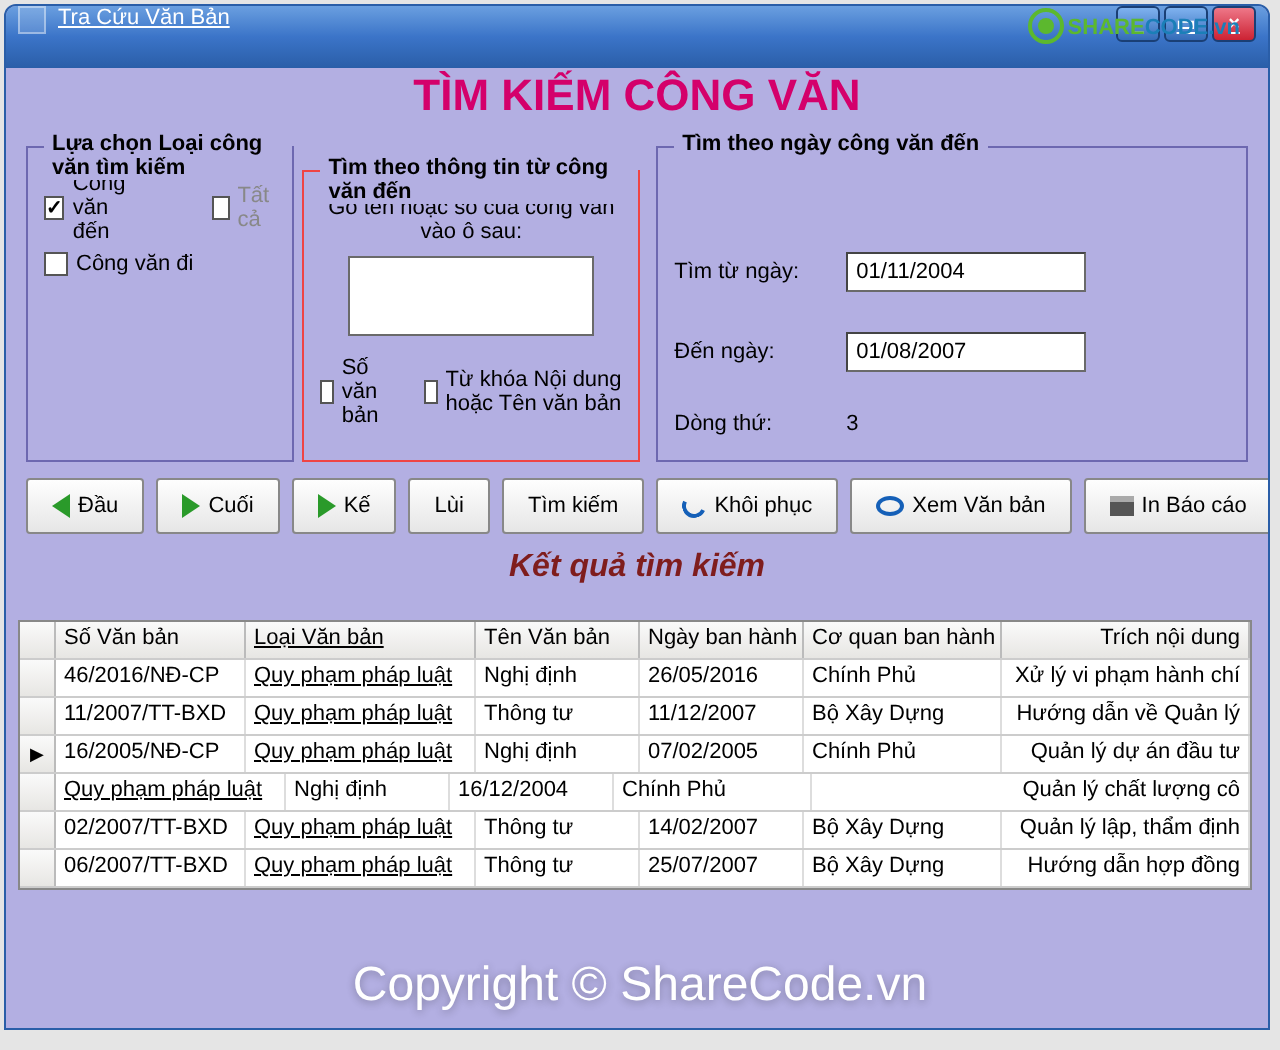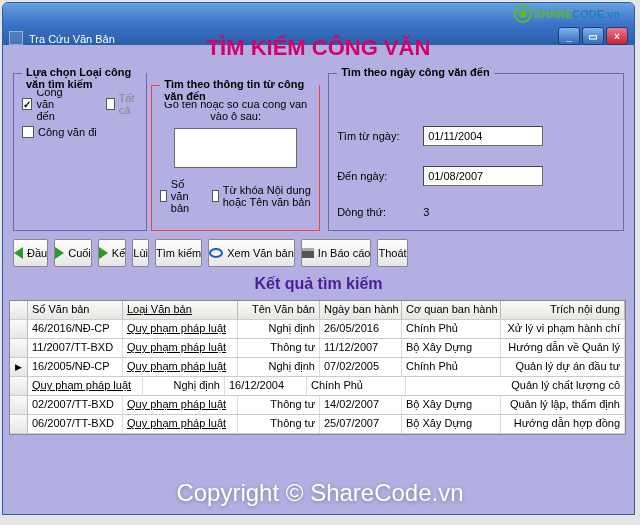--- a/index.html
+++ b/index.html
@@ -4,21 +4,21 @@
 <style>
   *{box-sizing:border-box;margin:0;padding:0;font-family:Tahoma,Arial,sans-serif;font-size:11px;}
   body{background:#e5e5e5;width:640px;height:525px;overflow:hidden;position:relative;}
   .watermark-top{position:absolute;top:4px;right:20px;z-index:100;font-size:16px;font-weight:bold;}
   .watermark-top .gear{display:inline-block;width:18px;height:18px;border:2px solid #5cb82e;border-radius:50%;position:relative;vertical-align:middle;margin-right:2px;}
   .watermark-top .gear::before{content:"";position:absolute;top:3px;left:3px;width:8px;height:8px;background:#5cb82e;border-radius:50%;}
   .watermark-top .s1{color:#5cb82e;}
   .watermark-top .s2{color:#1b7fb8;}
   .watermark-bottom{position:absolute;bottom:18px;left:0;right:0;text-align:center;color:#fff;font-size:24px;text-shadow:0 1px 4px rgba(0,0,0,.3);pointer-events:none;z-index:200;}
   .window{position:absolute;top:2px;left:2px;right:5px;height:513px;background:#b3afe2;border:1px solid #2a5ea8;border-radius:6px 6px 0 0;overflow:hidden;}
-  .titlebar{height:42px;background:linear-gradient(#6a9fe0,#3b74c8 50%,#2a5ea8);color:#fff;display:flex;align-items:flex-end;padding:0 6px;font-weight:normal;font-size:12px;}
+  .titlebar{height:31px;background:linear-gradient(#6a9fe0,#3b74c8 50%,#2a5ea8);color:#fff;display:flex;align-items:flex-start;padding:0 6px;font-weight:normal;font-size:12px;text-decoration:underline;}
   .titlebar .ticon{width:14px;height:14px;background:#fff2;border:1px solid #fff6;margin-right:6px;}
   .titlebar .spacer{flex:1;}
   .winbtn{width:22px;height:18px;margin-left:2px;background:linear-gradient(#7fb2ef,#336bb8);border:1px solid #1a3f75;border-radius:3px;display:flex;align-items:center;justify-content:center;color:#fff;font-size:10px;font-weight:bold;}
   .winbtn.close{background:linear-gradient(#e78,#c23);}
   .client{position:absolute;top:26px;left:4px;right:4px;bottom:4px;}
   h1.pagetitle{color:#d4006b;font-size:22px;font-weight:bold;text-align:center;margin:6px 0 6px;}
   .panels{display:flex;gap:8px;padding:0 6px;}
   .gbox{border:1px solid #6d68b0;padding:8px;position:relative;margin-top:6px;flex:1;}
   .gbox .legend{position:absolute;top:-8px;left:8px;background:#b3afe2;padding:0 4px;font-weight:bold;}
   .row{display:flex;align-items:center;margin:4px 0;gap:6px;}
@@ -26,35 +26,35 @@
   .chk .box{width:12px;height:12px;background:#fff;border:1px solid #555;display:flex;align-items:center;justify-content:center;color:#000;font-size:10px;font-weight:bold;}
   .dim{color:#888;}
   .leftcol{display:flex;flex-direction:row;gap:4px;}
   .gbox2{border:1px solid #ef4444;padding:8px;position:relative;margin-top:18px;}
   .gbox2 .legend{position:absolute;top:-8px;left:8px;background:#b3afe2;padding:0 4px;font-weight:bold;}
   .hint{text-align:center;margin:4px 0 6px;}
   .txtinput{width:100%;height:40px;background:#fff;border:1px solid #6a6a6a;}
   .dateinput{width:120px;height:20px;background:#fff;border:1px solid #6a6a6a;border-top-color:#444;border-left-color:#444;padding:2px 4px;}
   .rlabel{display:inline-block;width:80px;}
   .toolbar{display:flex;gap:6px;padding:8px 6px;}
-  .btn{height:28px;background:linear-gradient(#fefefe,#e6e6e6);border:1px solid #888;border-radius:2px;padding:0 0;display:flex;align-items:center;gap:4px;cursor:pointer;white-space:nowrap;}
+  .btn{height:28px;background:linear-gradient(#fefefe,#e6e6e6);border:1px solid #888;border-radius:2px;padding:0 12px;display:flex;align-items:center;gap:4px;cursor:pointer;white-space:nowrap;}
   .btn .ico{width:14px;height:14px;display:inline-block;}
   .ico.play{width:0;height:0;border-top:6px solid transparent;border-bottom:6px solid transparent;border-left:9px solid #2a9a2a;}
   .ico.playl{width:0;height:0;border-top:6px solid transparent;border-bottom:6px solid transparent;border-right:9px solid #2a9a2a;}
   .ico.undo{width:12px;height:12px;border:2px solid #1560b8;border-top-color:transparent;border-right-color:transparent;border-radius:50%;transform:rotate(-20deg);}
   .ico.eye{width:14px;height:10px;border:2px solid #1560b8;border-radius:60% 60% 60% 60%;}
   .ico.print{width:12px;height:10px;background:#555;border-top:3px solid #aaa;}
-  h2.restitle{color:#4c1d95;font-size:16px;font-weight:bold;text-align:center;margin:0 0 7px;}
+  h2.restitle{color:#7f1d1d;font-size:16px;font-weight:bold;font-style:italic;text-align:center;margin:0 0 17px;}
   .grid{border:1px solid #888;background:#fff;margin:0 4px 0 2px;}
   .gridrow{display:flex;border-bottom:1px solid #ccc;height:19px;}
   .gridrow.hdr{background:linear-gradient(#fafafa,#e7e6e3);font-weight:normal;}
   .gridrow.hdr .cell{background:linear-gradient(#fafafa,#e7e6e3);border-right:1px solid #bbb;}
   .cell{padding:2px 4px;border-right:1px solid #ddd;overflow:hidden;white-space:nowrap;}
   .rowhdr{width:18px;background:linear-gradient(#fafafa,#e7e6e3);border-right:1px solid #bbb;display:flex;align-items:center;justify-content:center;color:#000;font-size:9px;}
-  .c0{width:95px;} .c1{width:115px;text-decoration:underline;} .c2{width:82px;text-align:right;} .c3{width:82px;} .c4{width:99px;} .c5{flex:1;text-align:right;}
+  .c0{width:95px;} .c1{width:115px;text-decoration:underline;} .c2{width:82px;} .c3{width:82px;} .c4{width:99px;} .c5{flex:1;text-align:right;}
 </style>
 </head>
 <body>
 
 <div class="watermark-top">
   <span class="gear"></span><span class="s1">SHARE</span><span class="s2">CODE</span><span class="s2">.vn</span>
 </div>
 
 <div class="window">
   <div class="titlebar">
@@ -143,20 +143,24 @@
         </button>
       <button class="btn">
           <span class="ico play"></span>
           <span>Kế</span>
         </button>
       <button class="btn">
           <span>Lùi</span>
         </button>
       <button class="btn">
           <span>Tìm kiếm</span>
+        </button>
+      <button class="btn">
+          <span class="ico undo"></span>
+          <span>Khôi phục</span>
         </button>
       <button class="btn">
           <span class="ico eye"></span>
           <span>Xem Văn bản</span>
         </button>
       <button class="btn">
           <span class="ico print"></span>
           <span>In Báo cáo</span>
         </button>
       <button class="btn">

